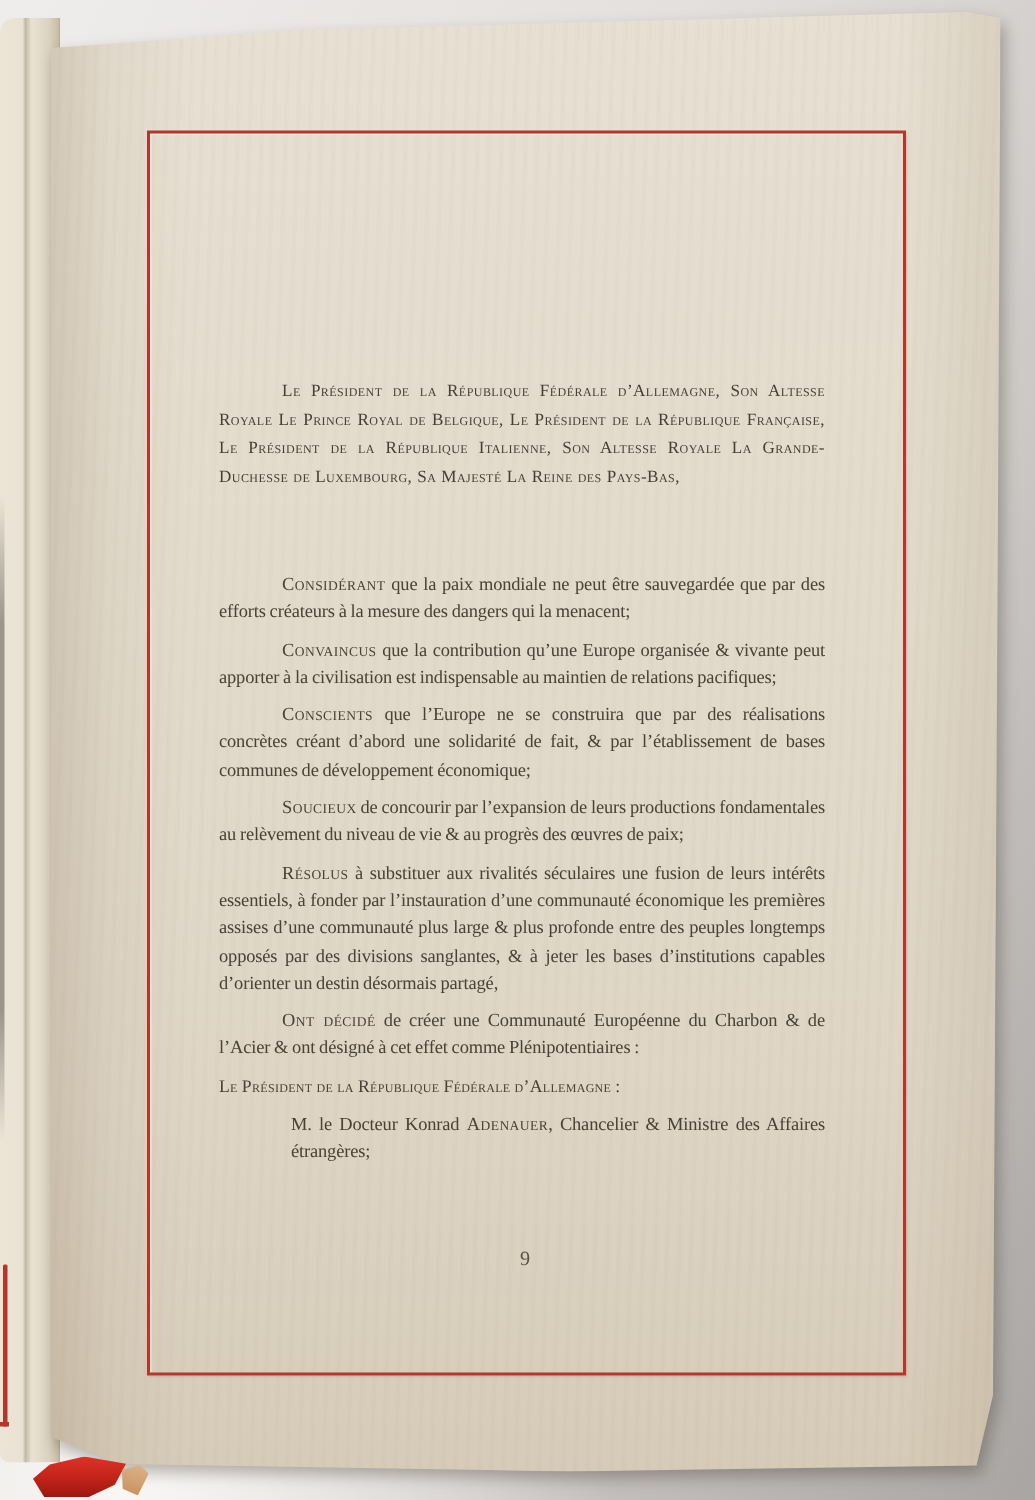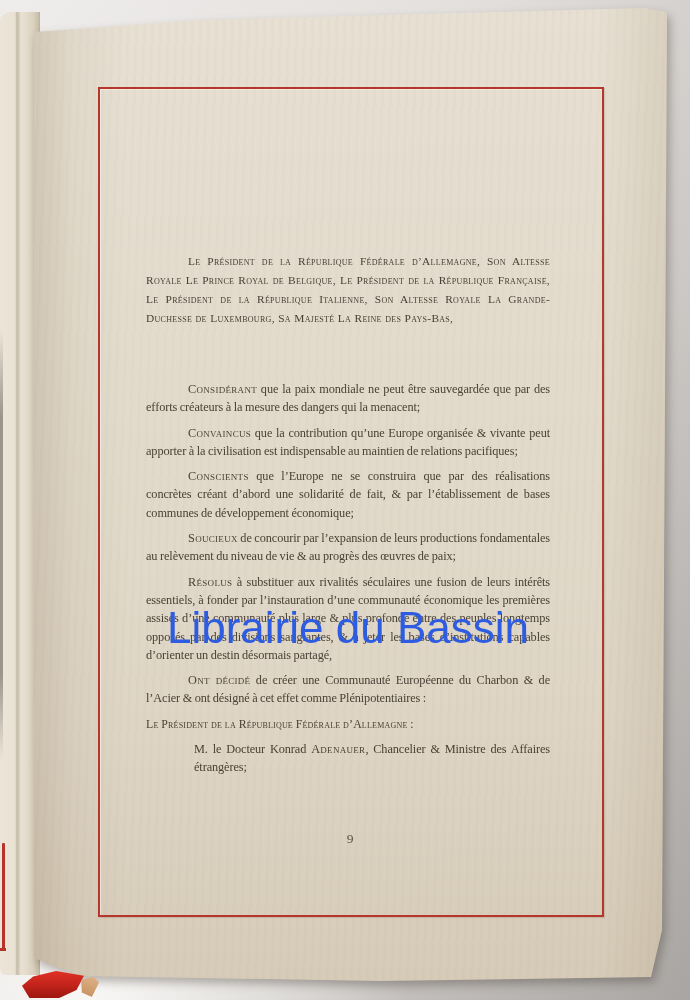--- a/index.html
+++ b/index.html
@@ -125,14 +125,13 @@
       </div>
 
       <div class="page-number">9</div>
       <div class="grain"></div>
     </div>
   </div>
 
   <div class="ribbon"></div>
   <div class="ribbon-tail"></div>
 
-  <div class="watermark">Librairie du Bassin</div>
 </div>
 
 </body></html>

